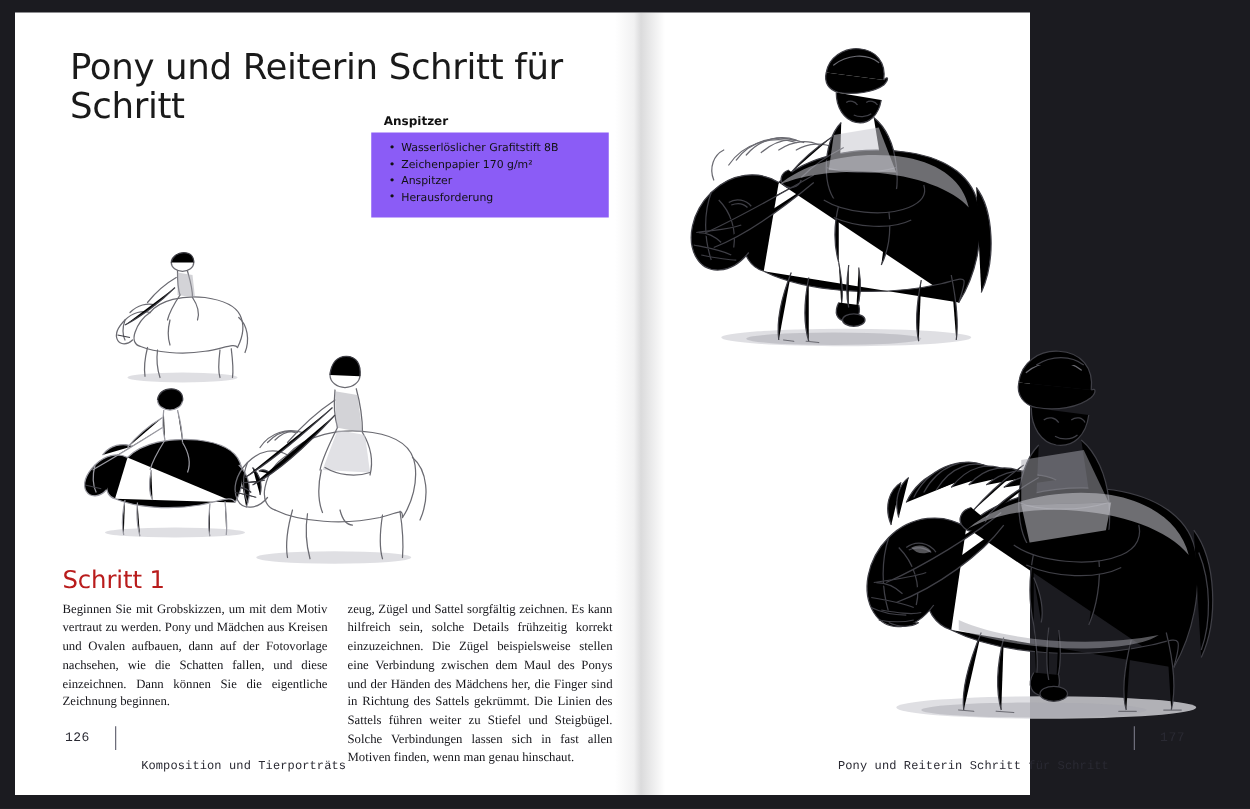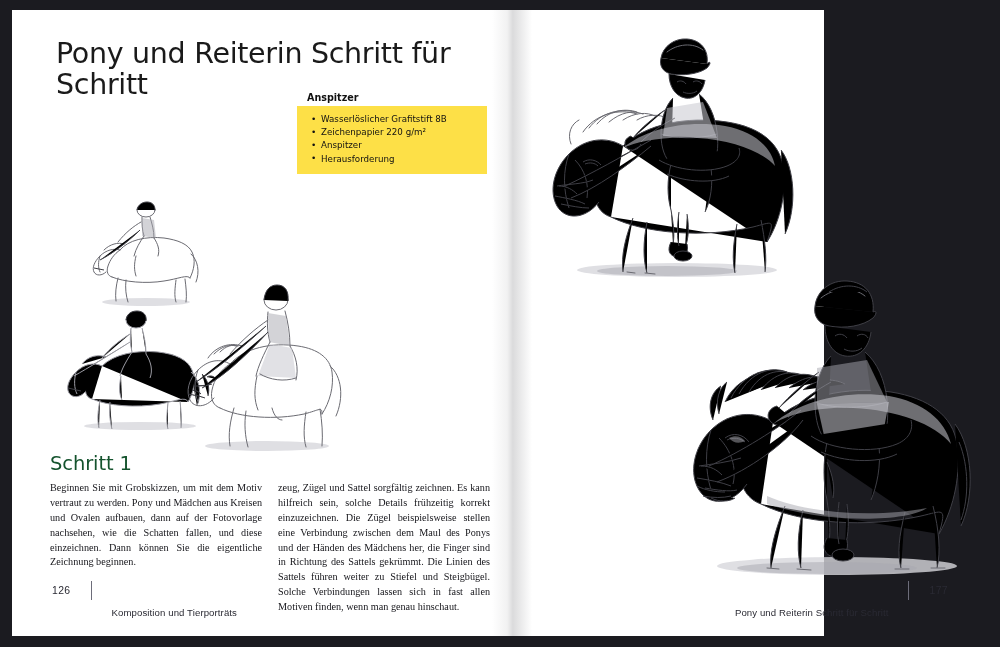--- a/index.html
+++ b/index.html
@@ -35,50 +35,50 @@
     font-weight:700;font-size:9.3px;line-height:1.52;color:#111;
   }
 
   
   .material-wrap{position:absolute;left:285px;top:82px;width:190px;}
   .material-label{
     font-family:"DejaVu Sans","Liberation Sans",sans-serif;
     font-weight:700;font-size:9.6px;color:#111;margin:0 0 3px 10px;
   }
   .material-box{
-    background:#fde047;padding:7px 10px 8px 12px;width:168px;
+    background:#8b5cf6;padding:7px 10px 8px 12px;width:168px;
   }
   .material-box ul{margin:0;padding:0 0 0 12px;list-style:none;}
   .material-box li{
     position:relative;
     font-family:"DejaVu Sans","Liberation Sans",sans-serif;
     font-size:8.7px;line-height:1.52;color:#111;
   }
   .material-box li::before{
     content:"\2022";position:absolute;left:-10px;top:-0.5px;font-size:9px;color:#111;
   }
 
   h2.step{
     font-family:"DejaVu Sans","Liberation Sans",sans-serif;
-    font-weight:400;font-size:19.5px;color:#14532d;margin:0 0 6px 0;letter-spacing:-0.1px;
+    font-weight:400;font-size:19.5px;color:#b91c1c;margin:0 0 6px 0;letter-spacing:-0.1px;
   }
   .body-col{
     font-family:"Liberation Serif",serif;
     font-size:10.2px;line-height:1.46;color:#15151a;text-align:justify;
   }
   .body-col p{margin:0;}
   .body-col p + p{text-indent:11px;}
 
   
   .step1{position:absolute;left:38px;top:442px;width:440px;}
   .step1-cols{display:flex;gap:16px;}
   .step1-cols > div{width:212px;}
 
   
-  .footer{position:absolute;bottom:18px;font-family:Liberation Sans, sans-serif;
+  .footer{position:absolute;bottom:18px;font-family:Liberation Mono, monospace;
           font-size:9.6px;color:#2a2a33;display:flex;align-items:center;}
   .footer-left{left:40px;}
   .footer-right{right:40px;}
   .folio{font-variant:small-caps;letter-spacing:0.4px;font-size:10.4px;}
   .rule{display:inline-block;width:1px;height:19px;background:#6d6d7a;margin:0 20px;}
   .runhead{letter-spacing:0.1px;margin-top:44px;}
 
   
   .art{position:absolute;pointer-events:none;}
   .art svg{display:block;}
@@ -98,21 +98,21 @@
     <div class="page page-left">
 
       <h1 class="title">Pony und Reiterin Schritt für Schritt</h1>
 
 
       <div class="material-wrap">
         <div class="material-label">Anspitzer</div>
         <div class="material-box">
           <ul>
             <li>Wasserlöslicher Grafitstift 8B</li>
-            <li>Zeichenpapier 220 g/m²</li>
+            <li>Zeichenpapier 170 g/m²</li>
             <li>Anspitzer</li>
             <li>Herausforderung</li>
           </ul>
         </div>
       </div>
 
       <div class="art" style="left:72px;top:188px;">
         <svg width="140" height="115" viewBox="0 0 140 115" aria-hidden="true">
           <ellipse class="grnd" cx="62" cy="104" rx="44" ry="4"></ellipse>
 

